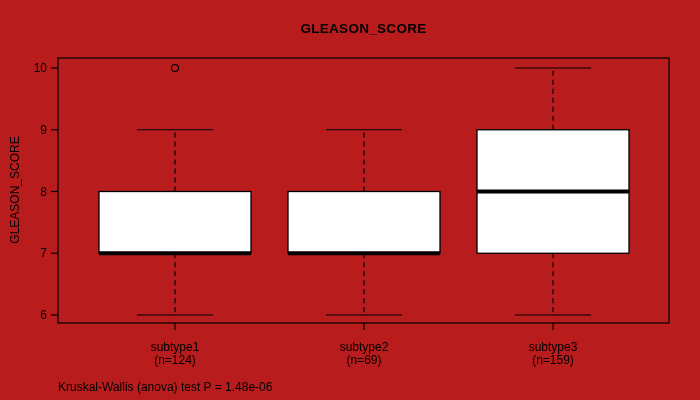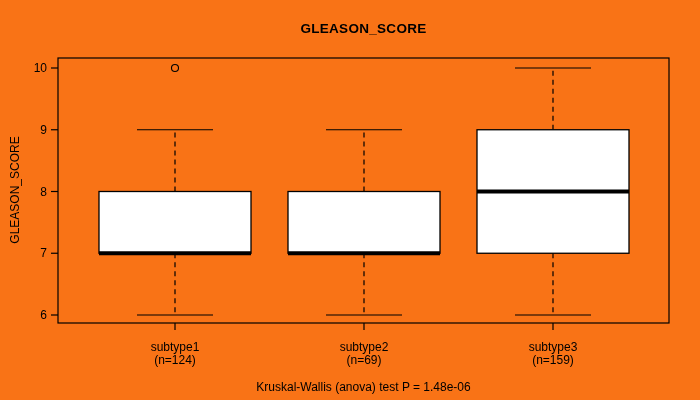--- a/index.html
+++ b/index.html
@@ -5,21 +5,21 @@
   html, body {
     margin: 0;
     padding: 0;
     background: #ffffff;
     font-family: "Liberation Sans", sans-serif;
   }
   .figure {
     position: relative;
     width: 700px;
     height: 400px;
-    background: #f97316;
+    background: #b91c1c;
     overflow: hidden;
   }
   .chart-title {
     position: absolute;
     left: 58px;
     top: 21px;
     width: 611px;
     text-align: center;
     font-size: 13.5px;
     font-weight: bold;
@@ -34,21 +34,20 @@
     transform-origin: center center;
     white-space: nowrap;
     font-size: 12px;
     color: #000000;
   }
   .caption {
     position: absolute;
     left: 58px;
     top: 380px;
     width: 611px;
-    text-align: center;
     font-size: 12px;
     color: #000000;
   }
   svg.plot {
     position: absolute;
     left: 0;
     top: 0;
   }
   svg.plot text {
     font-family: "Liberation Sans", sans-serif;

